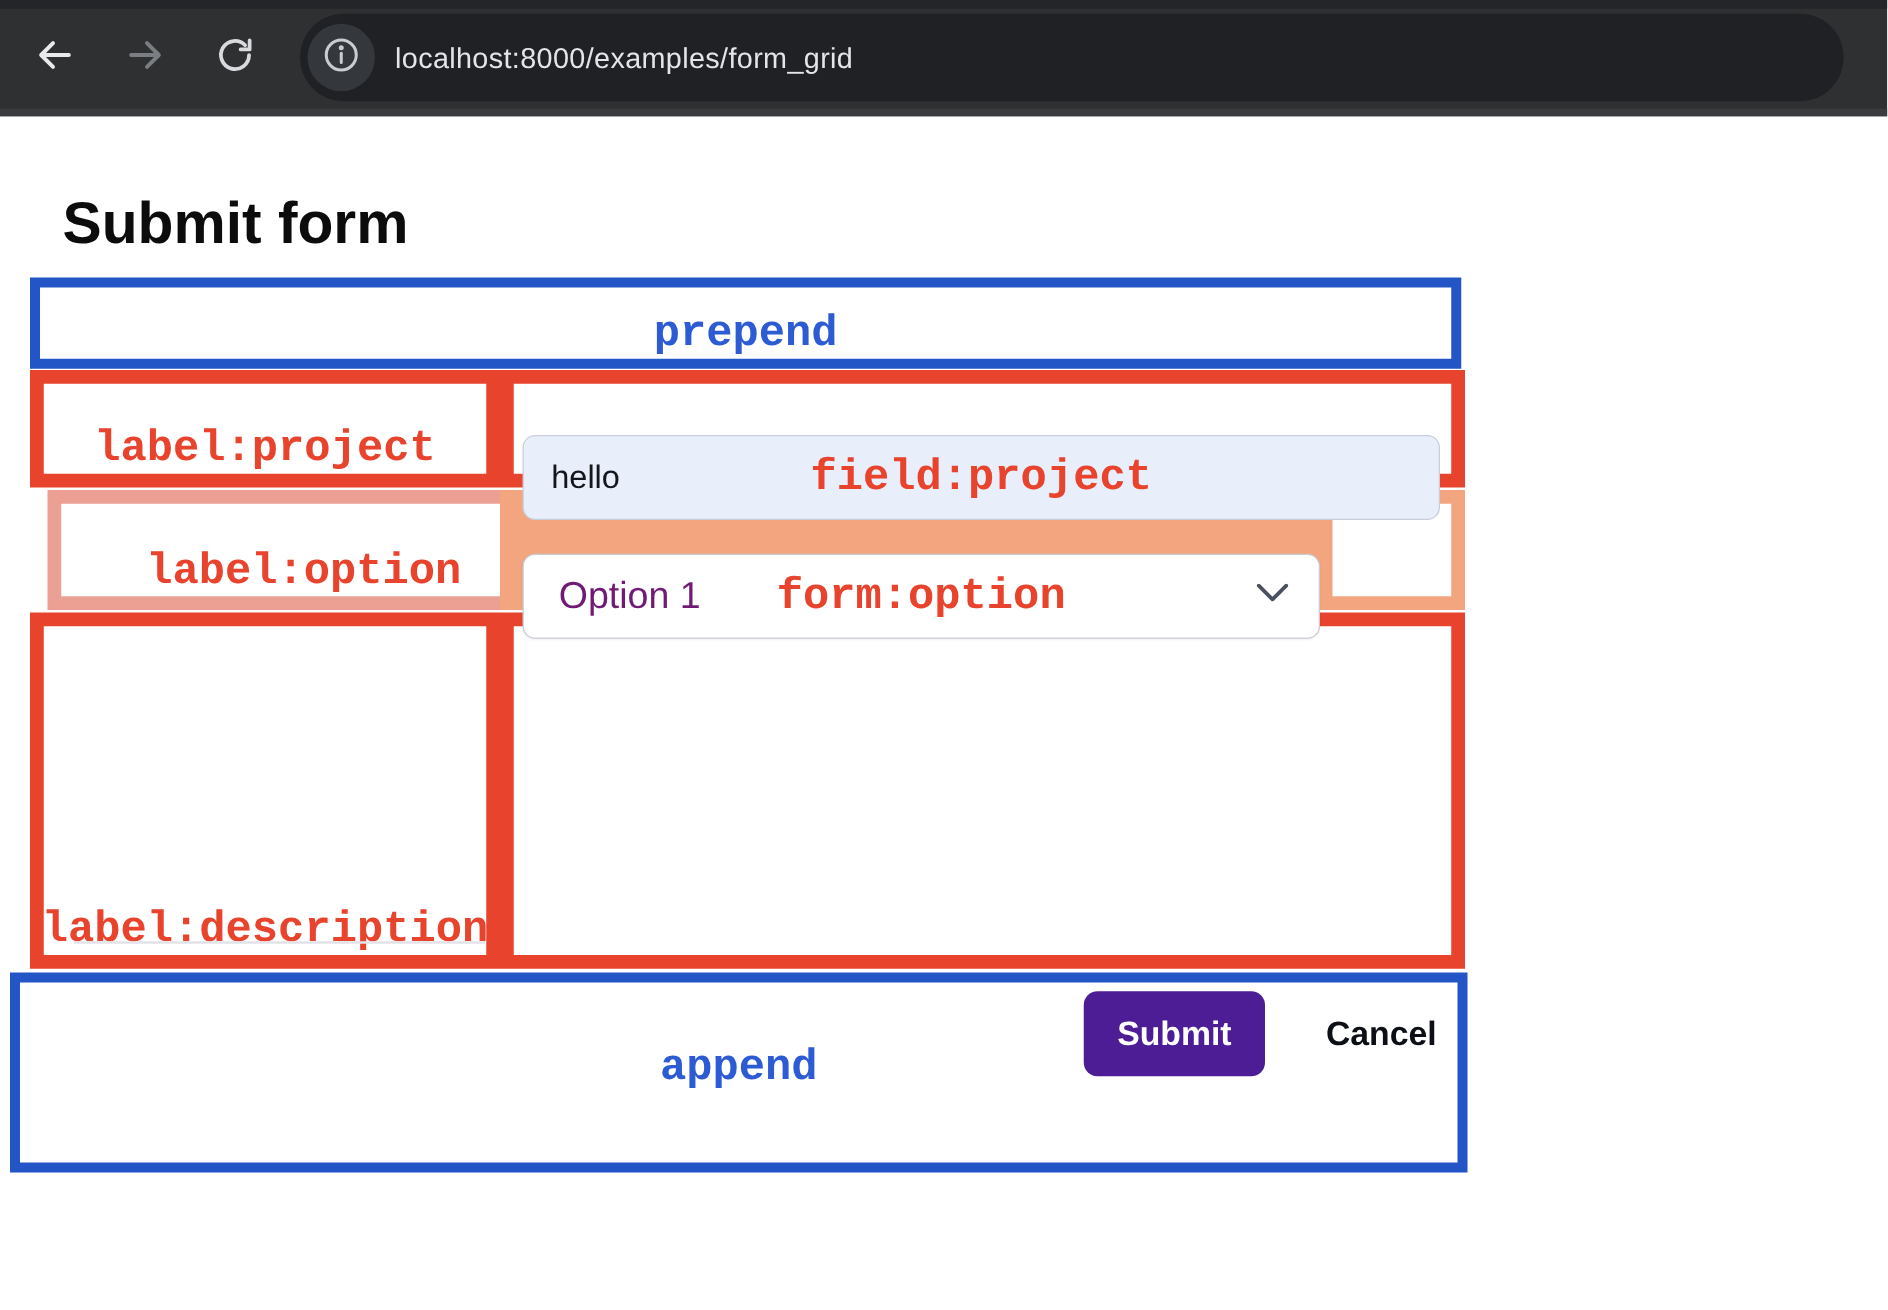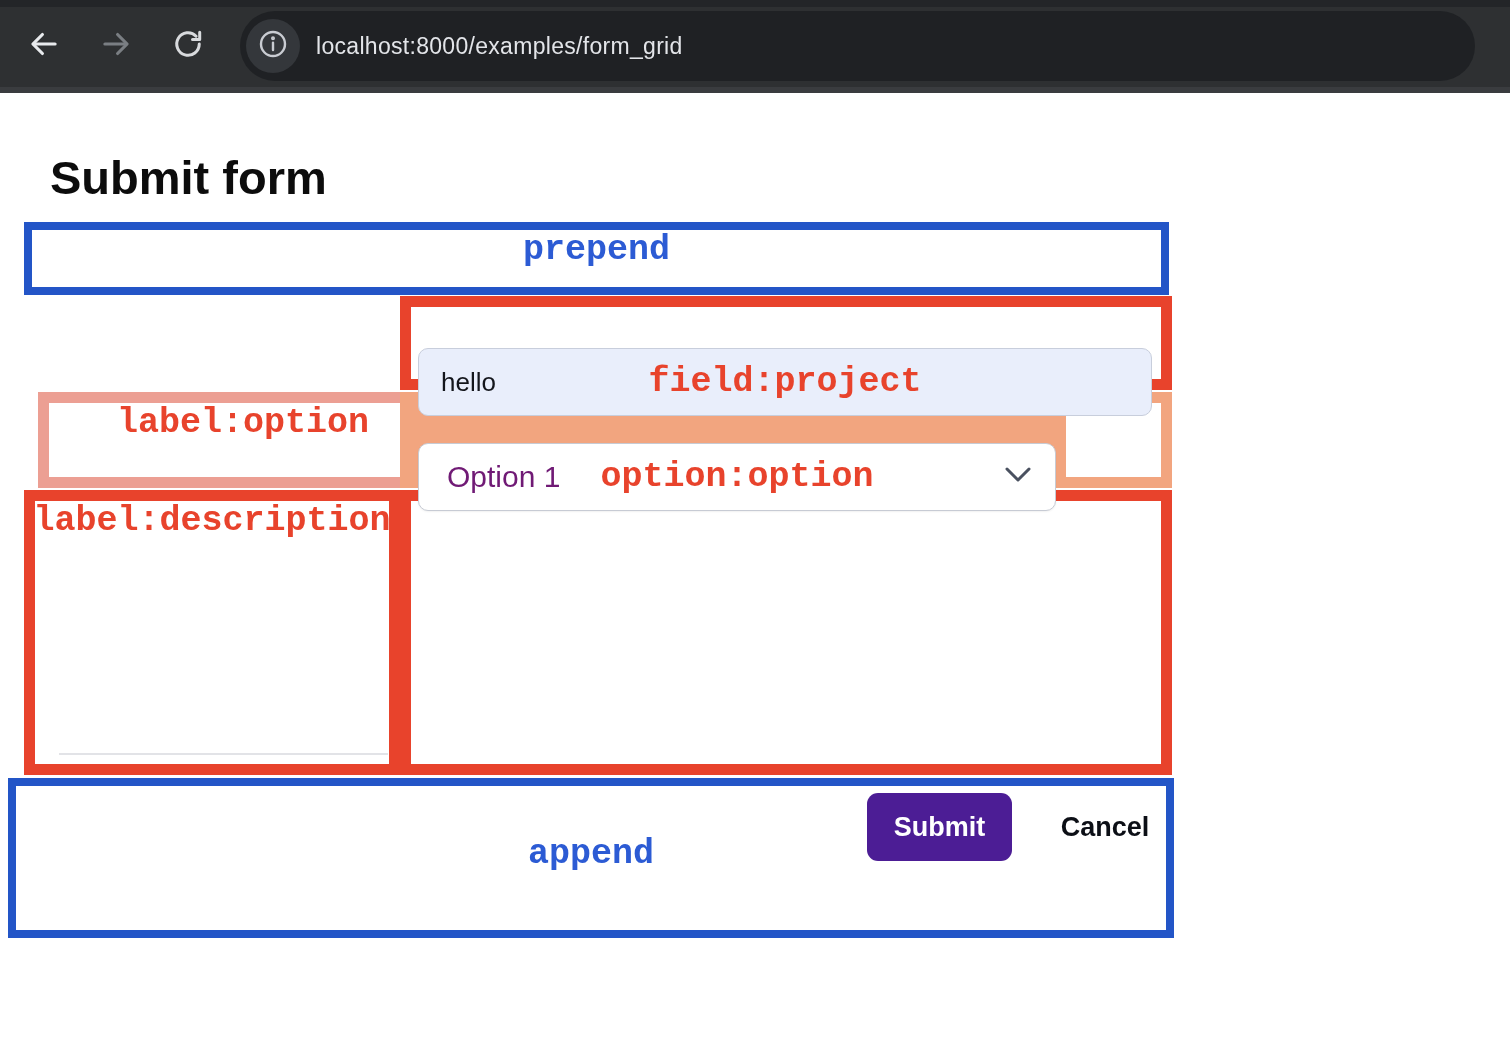--- a/index.html
+++ b/index.html
@@ -41,21 +41,21 @@
   
   .page-title {
     position:absolute; left:50px; top:150px;
     font-size:47px; font-weight:600; color:#0c0c0c; letter-spacing:0;
   }
 
   .mono { font-family:"Liberation Mono","DejaVu Sans Mono",monospace; font-weight:bold; font-size:35px; white-space:nowrap; }
   .mono-red { color:#e8432c; }
   .mono-blue { color:#2c5bd4; }
 
-  .overlay-box { position:absolute; background:#ffffff; display:flex; align-items:flex-start; justify-content:center; }
+  .overlay-box { position:absolute; background:#ffffff; display:flex; align-items:flex-end; justify-content:center; }
   .border-blue { border:8px solid #2355c7; }
   .border-red { border:11px solid #e8432c; }
   .border-pink { border:11px solid #ec9f93; }
 
   .box-prepend { left:24px; top:222px; width:1145px; height:73px; }
   .box-append  { left:8px;  top:778px; width:1166px; height:160px; }
 
   .box-label-project { left:24px; top:296px; width:376px; height:94px; }
   .box-field-project { left:400px; top:296px; width:772px; height:94px; }
 
@@ -152,36 +152,39 @@
     </div>
     <div class="url-text">localhost:8000/examples/form_grid</div>
   </div>
 
   <h1 class="page-title">Submit form</h1>
 
   <div class="overlay-box border-blue box-prepend">
     <span class="mono mono-blue">prepend</span>
   </div>
 
+  <div class="overlay-box border-red box-label-project">
+    <span class="mono mono-red">label:project</span>
+  </div>
   <div class="overlay-box border-red box-field-project"></div>
   <div class="widget input-project">
     <span class="input-value">hello</span>
     <span class="center-overlay mono mono-red">field:project</span>
   </div>
 
   <div class="overlay-box border-pink box-label-option">
     <span class="mono mono-red">label:option</span>
   </div>
   <div class="box-field-option">
     <div class="peach-fill"></div>
     <div class="peach-border"></div>
   </div>
   <div class="widget select-option">
     <span class="select-value">Option 1</span>
-    <span class="center-overlay mono mono-red">option:option</span>
+    <span class="center-overlay mono mono-red">form:option</span>
     <span class="select-chevron">
       <svg width="26" height="16" viewBox="0 0 26 16" fill="none" stroke="#4a5160" stroke-width="3" stroke-linecap="round" stroke-linejoin="round">
           <path d="M2 2l11 11L24 2"></path>
         </svg>
     </span>
   </div>
 
   <div class="overlay-box border-red box-label-description">
     <span class="mono mono-red">label:description</span>
     <div class="label-divider"></div>

